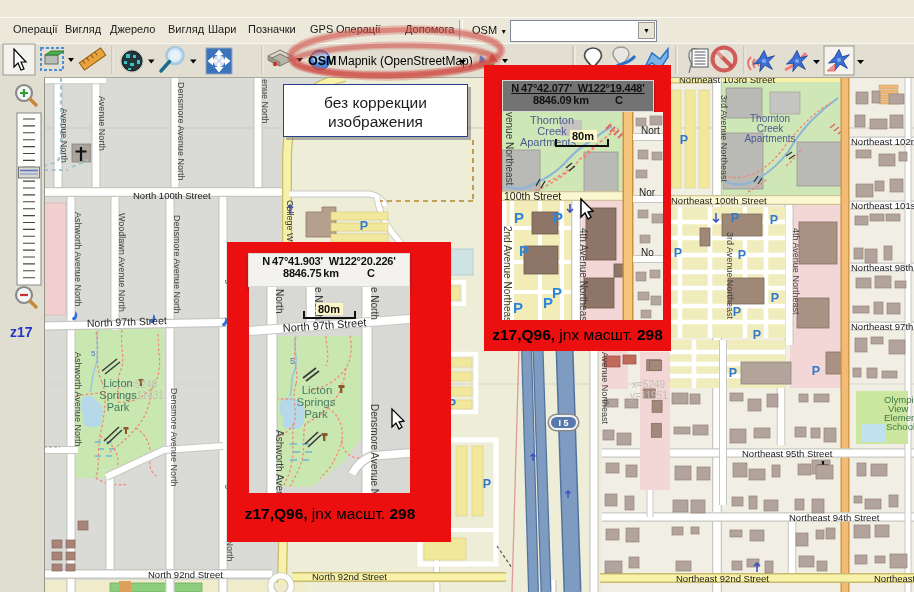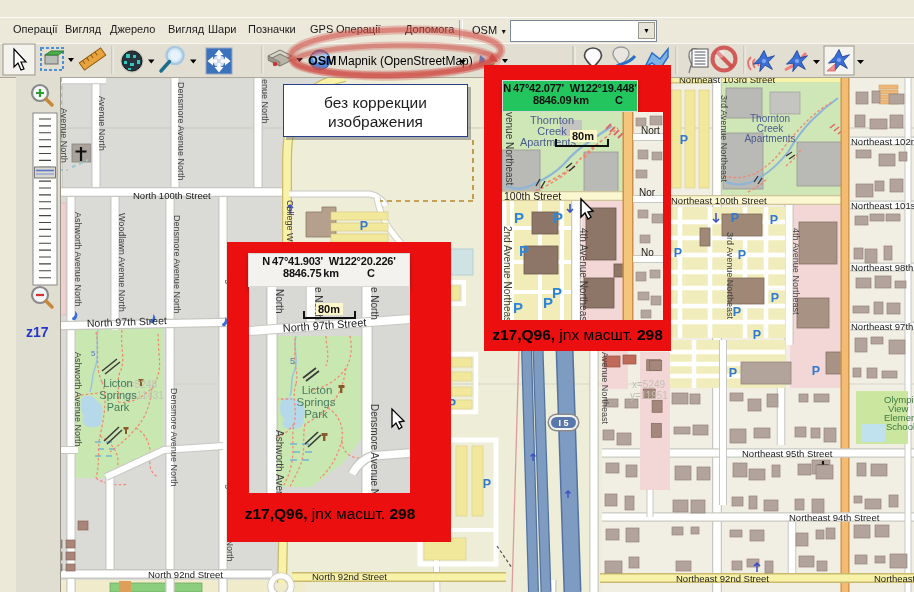--- a/index.html
+++ b/index.html
@@ -605,21 +605,21 @@
 <rect x="824" y="3" width="30" height="29" fill="#f4f3ed" stroke="#9a978b"></rect>
 <g transform="translate(839,17) scale(1.05)">
           <path d="M0 -10 L3 -3 L10 -5 L4 1 L8 8 L1 4 L-4 10 L-3 2 L-10 3 L-4 -3 Z" fill="#3a6fd8" stroke="#1c3f8f" stroke-width="0.8"></path>
           <circle cx="0" cy="0" r="2" fill="#7fa8e8"></circle>
         </g>
 <path d="M827 28 l8 0 l0 -7 z" fill="#f49090" stroke="#d06060" stroke-width="0.7"></path>
 <path d="M857 17 l7 0 l-3.5 4 z" fill="#000"></path>
 </svg>
 </div>
 
-<div class="abs" style="left:0;top:77px;width:44px;height:515px;background:#e0ddd1;border-right:1px solid #97948a;margin-left:16px;">
+<div class="abs" style="left:0;top:77px;width:44px;height:515px;background:#e0ddd1;border-right:1px solid #97948a;">
 <svg class="abs" style="left:0;top:0" width="44" height="515" viewBox="0 0 44 515">
 
 <g>
           <circle cx="24" cy="16" r="8" fill="#f2f6f8" stroke="#8a8a8a" stroke-width="2.2"></circle>
           <path d="M30 22 L36 28" stroke="#c8883a" stroke-width="3.5" stroke-linecap="round"></path>
           <path d="M20 16 h8 M24 12 v8" stroke="#2d9e2d" stroke-width="2.2"></path>
         </g>
 
 <rect x="17" y="36" width="24" height="172" fill="#fdfdfb" stroke="#888" stroke-width="1"></rect>
 <path d="M23 42 h12 M23 48.9 h12 M23 55.8 h12 M23 62.699999999999996 h12 M23 69.6 h12 M23 76.5 h12 M23 83.4 h12 M23 90.30000000000001 h12 M23 97.20000000000002 h12 M23 104.10000000000002 h12 M23 111.00000000000003 h12 M23 117.90000000000003 h12 M23 124.80000000000004 h12 M23 131.70000000000005 h12 M23 138.60000000000005 h12 M23 145.50000000000006 h12 M23 152.40000000000006 h12 M23 159.30000000000007 h12 M23 166.20000000000007 h12 M23 173.10000000000008 h12 M23 180.00000000000009 h12 M23 186.9000000000001 h12 M23 193.8000000000001 h12 M23 200.7000000000001 h12" stroke="#444" stroke-width="1.1"></path>
@@ -731,21 +731,21 @@
 <path d="M304,311 V318 H355 V311" stroke="#111" stroke-width="2" fill="none"></path>
 
 <path d="M392 409 L392 427 L396 423 L399 429 L402 427 L399 422 L404 421 Z" fill="#fff" stroke="#000" stroke-width="1.3"></path>
 </svg>
 
 <div class="abs" style="left:0;top:263px;width:206px;text-align:center;font-size:15.5px;color:#000;white-space:nowrap"><b>z17,Q96,</b> jnx масшт. <b>298</b></div>
 </div>
 
 <div class="abs" id="inset2" style="left:484px;top:65px;width:187px;height:286px;background:#ec0f0f;">
 
-<div class="abs" style="left:18px;top:15px;width:136px;height:32px;background:#22c55e;border:1px solid #d8d8d4;box-sizing:border-box;box-shadow:0 3px 3px rgba(40,40,40,.55);font-weight:bold;font-size:11px;letter-spacing:-0.2px;color:#111;">
+<div class="abs" style="left:18px;top:15px;width:152px;height:32px;background:#737373;border:1px solid #d8d8d4;box-sizing:border-box;box-shadow:0 3px 3px rgba(40,40,40,.55);font-weight:bold;font-size:11px;letter-spacing:-0.2px;color:#111;text-decoration:underline;">
 <div style="text-align:center;margin-top:1px;">N 47°42.077'&nbsp; W122°19.448'</div>
 <div style="position:relative;height:14px;padding-left:20px;">
           <span style="position:absolute;left:30px;">8846.09 km</span>
           <span style="position:absolute;left:112px;">C</span>
         </div>
 </div>
 
 <svg id="i2map" class="abs" style="left:18px;top:47px" width="161" height="208" viewBox="502 112 161 208">
 <rect x="502" y="112" width="161" height="208" fill="#f1eee3"></rect>
 

